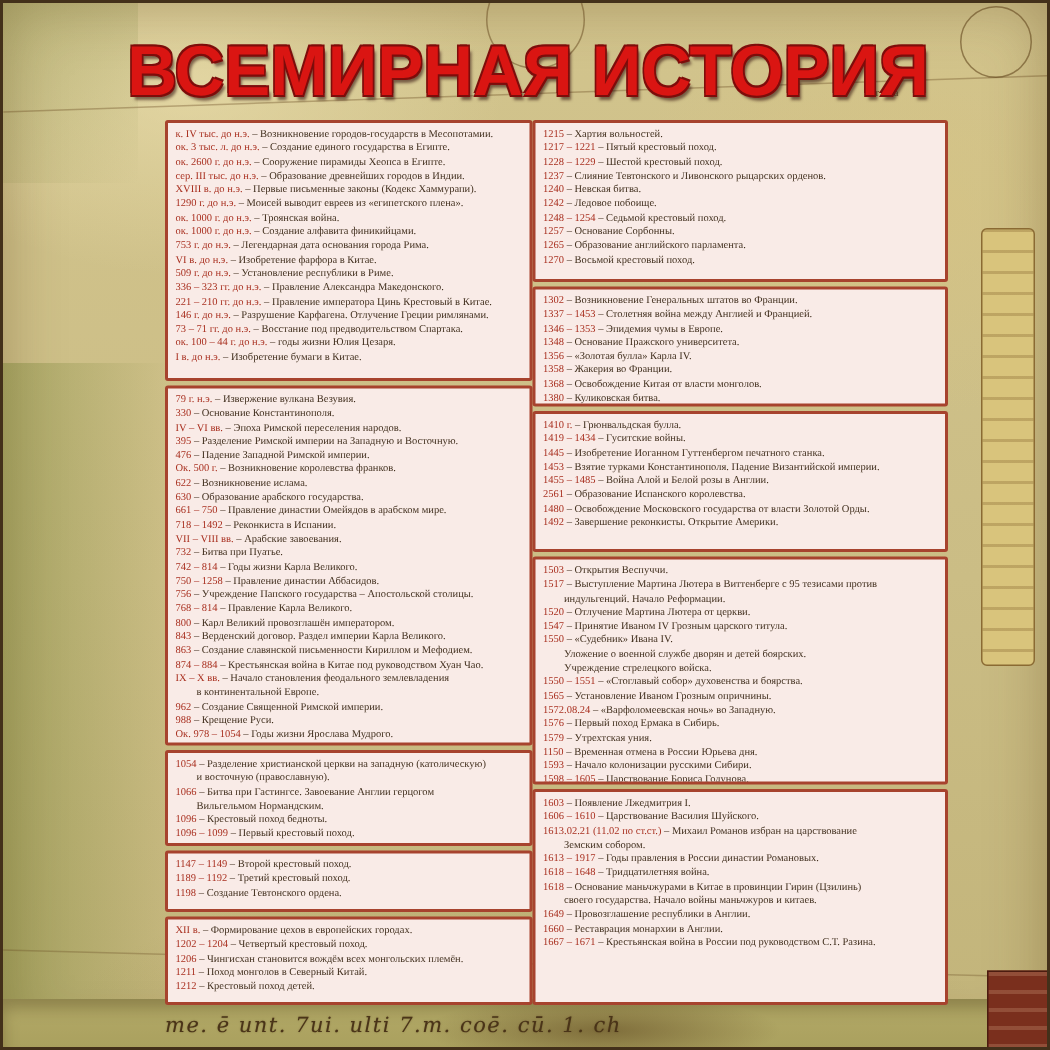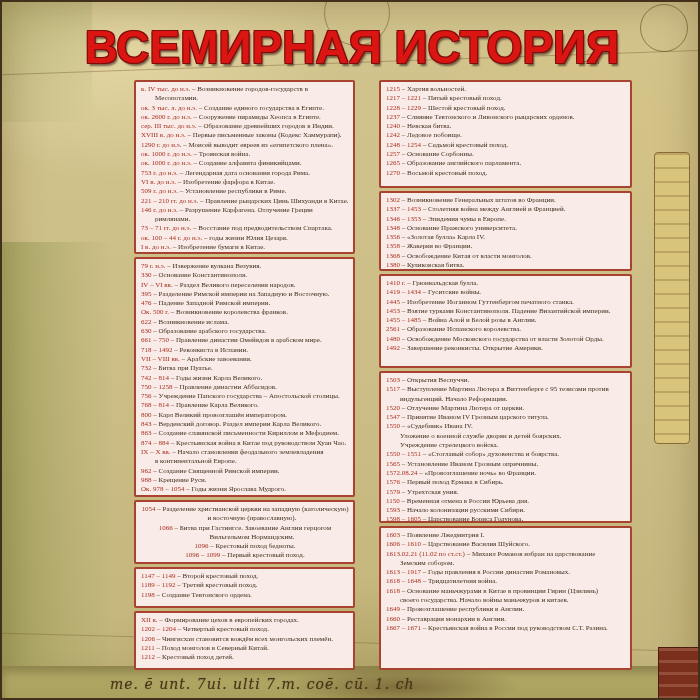--- a/index.html
+++ b/index.html
@@ -31,24 +31,24 @@
   .title{position:absolute;left:0;top:18px;width:700px;margin:0;z-index:2;text-align:center;
     font-family:"Liberation Sans",sans-serif;font-weight:800;font-size:46px;letter-spacing:0px;
     color:#da1512;transform:scaleY(1.02);
     text-shadow:-1px -1px 0 #7d0d0b,1px -1px 0 #7d0d0b,-1px 1px 0 #7d0d0b,1px 1px 0 #7d0d0b,2px 3px 2px rgba(40,5,5,.55),0 1px 0 #ffb9a0;}
   
   .content{position:absolute;left:108px;top:78px;width:522px;height:590px;z-index:2;display:flex;}
   .col{display:flex;flex-direction:column;gap:3px;height:590px;box-sizing:border-box;}
   .col-left{width:245px;}
   .col-right{width:277px;}
   .section{border:2px solid #a7432e;background:#f9ebe7;border-radius:2px;box-sizing:border-box;
-    padding:3px 4px 15px 5px;overflow:hidden;flex:0 0 auto;margin-left:24px;}
+    padding:3px 4px 15px 5px;overflow:hidden;flex:0 0 auto;}
   #col-left .section:nth-child(1){height:174px;}
   #col-left .section:nth-child(2){height:240px;}
-  #col-left .section:nth-child(3){height:64px;text-align:center;}
+  #col-left .section:nth-child(3){height:64px;}
   #col-left .section:nth-child(4){height:41px;}
   #col-left .section:nth-child(5){flex:1 1 auto;}
   #col-right .section:nth-child(1){height:108px;}
   #col-right .section:nth-child(2){height:80px;}
   #col-right .section:nth-child(3){height:94px;}
   #col-right .section:nth-child(4){height:152px;}
   #col-right .section:nth-child(5){flex:1 1 auto;}
   .item{font-size:7px;line-height:9.3px;padding-left:14px;text-indent:-14px;color:#42301f;}
   .item .date{color:#a93121;}
   .item .dash{color:#42301f;}
@@ -80,30 +80,31 @@
           <div class="item"><span class="date">ок. 3 тыс. л. до н.э.</span><span class="dash"> – </span><span class="text">Создание единого государства в Египте.</span></div>
           <div class="item"><span class="date">ок. 2600 г. до н.э.</span><span class="dash"> – </span><span class="text">Сооружение пирамиды Хеопса в Египте.</span></div>
           <div class="item"><span class="date">сер. III тыс. до н.э.</span><span class="dash"> – </span><span class="text">Образование древнейших городов в Индии.</span></div>
           <div class="item"><span class="date">XVIII в. до н.э.</span><span class="dash"> – </span><span class="text">Первые письменные законы (Кодекс Хаммурапи).</span></div>
           <div class="item"><span class="date">1290 г. до н.э.</span><span class="dash"> – </span><span class="text">Моисей выводит евреев из «египетского плена».</span></div>
           <div class="item"><span class="date">ок. 1000 г. до н.э.</span><span class="dash"> – </span><span class="text">Троянская война.</span></div>
           <div class="item"><span class="date">ок. 1000 г. до н.э.</span><span class="dash"> – </span><span class="text">Создание алфавита финикийцами.</span></div>
           <div class="item"><span class="date">753 г. до н.э.</span><span class="dash"> – </span><span class="text">Легендарная дата основания города Рима.</span></div>
           <div class="item"><span class="date">VI в. до н.э.</span><span class="dash"> – </span><span class="text">Изобретение фарфора в Китае.</span></div>
           <div class="item"><span class="date">509 г. до н.э.</span><span class="dash"> – </span><span class="text">Установление республики в Риме.</span></div>
-          <div class="item"><span class="date">221 – 210 гг. до н.э.</span><span class="dash"> – </span><span class="text">Правление рыцарских Цинь Шихуанди в Китае.</span></div>
+          <div class="item"><span class="date">336 – 323 гг. до н.э.</span><span class="dash"> – </span><span class="text">Правление Александра Македонского.</span></div>
+          <div class="item"><span class="date">221 – 210 гг. до н.э.</span><span class="dash"> – </span><span class="text">Правление императора Цинь Крестовый в Китае.</span></div>
           <div class="item"><span class="date">146 г. до н.э.</span><span class="dash"> – </span><span class="text">Разрушение Карфагена. Отлучение Греции римлянами.</span></div>
           <div class="item"><span class="date">73 – 71 гг. до н.э.</span><span class="dash"> – </span><span class="text">Восстание под предводительством Спартака.</span></div>
           <div class="item"><span class="date">ок. 100 – 44 г. до н.э.</span><span class="dash"> – </span><span class="text">годы жизни Юлия Цезаря.</span></div>
           <div class="item"><span class="date">I в. до н.э.</span><span class="dash"> – </span><span class="text">Изобретение бумаги в Китае.</span></div>
         </div>
         <div class="section">
           <div class="item"><span class="date">79 г. н.э.</span><span class="dash"> – </span><span class="text">Извержение вулкана Везувия.</span></div>
           <div class="item"><span class="date">330</span><span class="dash"> – </span><span class="text">Основание Константинополя.</span></div>
-          <div class="item"><span class="date">IV – VI вв.</span><span class="dash"> – </span><span class="text">Раздел Великого переселения народов.</span></div>
+          <div class="item"><span class="date">IV – VI вв.</span><span class="dash"> – </span><span class="text">Эпоха Римской переселения народов.</span></div>
           <div class="item"><span class="date">395</span><span class="dash"> – </span><span class="text">Разделение Римской империи на Западную и Восточную.</span></div>
           <div class="item"><span class="date">476</span><span class="dash"> – </span><span class="text">Падение Западной Римской империи.</span></div>
           <div class="item"><span class="date">Ок. 500 г.</span><span class="dash"> – </span><span class="text">Возникновение королевства франков.</span></div>
           <div class="item"><span class="date">622</span><span class="dash"> – </span><span class="text">Возникновение ислама.</span></div>
           <div class="item"><span class="date">630</span><span class="dash"> – </span><span class="text">Образование арабского государства.</span></div>
           <div class="item"><span class="date">661 – 750</span><span class="dash"> – </span><span class="text">Правление династии Омейядов в арабском мире.</span></div>
           <div class="item"><span class="date">718 – 1492</span><span class="dash"> – </span><span class="text">Реконкиста в Испании.</span></div>
           <div class="item"><span class="date">VII – VIII вв.</span><span class="dash"> – </span><span class="text">Арабские завоевания.</span></div>
           <div class="item"><span class="date">732</span><span class="dash"> – </span><span class="text">Битва при Пуатье.</span></div>
           <div class="item"><span class="date">742 – 814</span><span class="dash"> – </span><span class="text">Годы жизни Карла Великого.</span></div>
@@ -180,21 +181,21 @@
           <div class="item"><span class="date">1503</span><span class="dash"> – </span><span class="text">Открытия Веспуччи.</span></div>
           <div class="item"><span class="date">1517</span><span class="dash"> – </span><span class="text">Выступление Мартина Лютера в Виттенберге с 95 тезисами против
 индульгенций. Начало Реформации.</span></div>
           <div class="item"><span class="date">1520</span><span class="dash"> – </span><span class="text">Отлучение Мартина Лютера от церкви.</span></div>
           <div class="item"><span class="date">1547</span><span class="dash"> – </span><span class="text">Принятие Иваном IV Грозным царского титула.</span></div>
           <div class="item"><span class="date">1550</span><span class="dash"> – </span><span class="text">«Судебник» Ивана IV.
 Уложение о военной службе дворян и детей боярских.
 Учреждение стрелецкого войска.</span></div>
           <div class="item"><span class="date">1550 – 1551</span><span class="dash"> – </span><span class="text">«Стоглавый собор» духовенства и боярства.</span></div>
           <div class="item"><span class="date">1565</span><span class="dash"> – </span><span class="text">Установление Иваном Грозным опричнины.</span></div>
-          <div class="item"><span class="date">1572.08.24</span><span class="dash"> – </span><span class="text">«Провозглашение ночь» во Франции.</span></div>
+          <div class="item"><span class="date">1572.08.24</span><span class="dash"> – </span><span class="text">«Варфоломеевская ночь» во Западную.</span></div>
           <div class="item"><span class="date">1576</span><span class="dash"> – </span><span class="text">Первый поход Ермака в Сибирь.</span></div>
           <div class="item"><span class="date">1579</span><span class="dash"> – </span><span class="text">Утрехтская уния.</span></div>
           <div class="item"><span class="date">1150</span><span class="dash"> – </span><span class="text">Временная отмена в России Юрьева дня.</span></div>
           <div class="item"><span class="date">1593</span><span class="dash"> – </span><span class="text">Начало колонизации русскими Сибири.</span></div>
           <div class="item"><span class="date">1598 – 1605</span><span class="dash"> – </span><span class="text">Царствование Бориса Годунова.</span></div>
         </div>
         <div class="section">
           <div class="item"><span class="date">1603</span><span class="dash"> – </span><span class="text">Появление Лжедмитрия I.</span></div>
           <div class="item"><span class="date">1606 – 1610</span><span class="dash"> – </span><span class="text">Царствование Василия Шуйского.</span></div>
           <div class="item"><span class="date">1613.02.21 (11.02 по ст.ст.)</span><span class="dash"> – </span><span class="text">Михаил Романов избран на царствование

